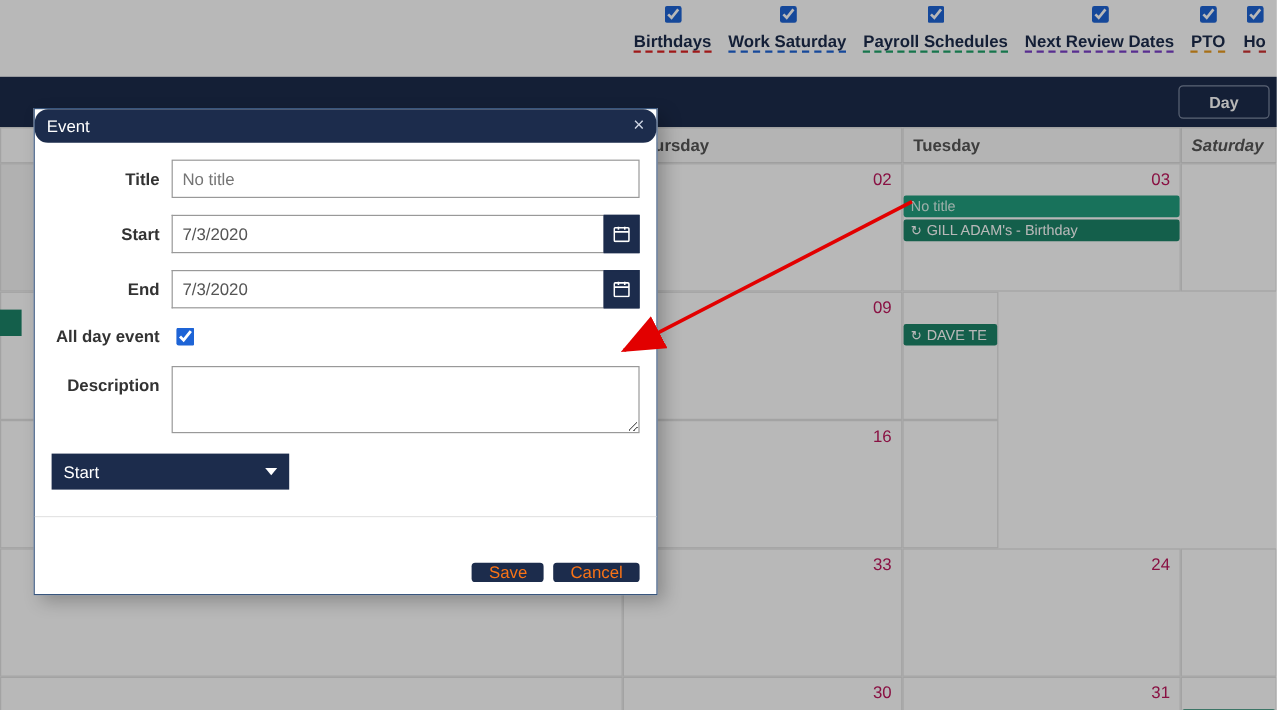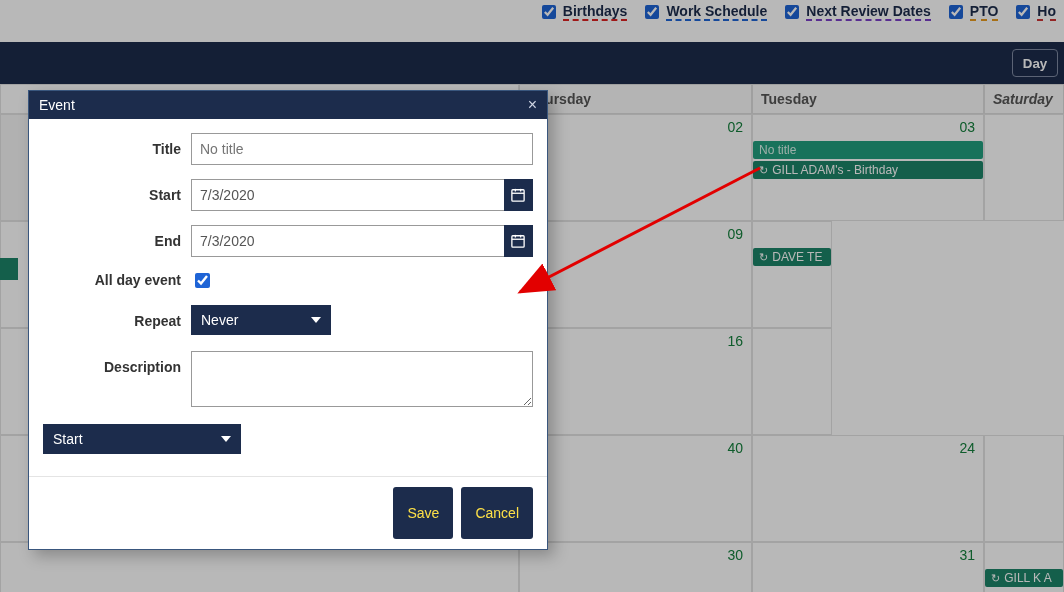--- a/index.html
+++ b/index.html
@@ -18,21 +18,21 @@
   .filters {
     display: flex;
     align-items: center;
     gap: 14px;
     padding: 2px 8px 6px 8px;
     justify-content: flex-end;
     font-weight: 700;
     color: #1c2c4c;
     font-size: 14px;
   }
-  .filters label { display: flex; align-items: center; gap: 4px; }
+  .filters label { display: flex; align-items: center; gap: 4px; flex-direction: column; }
   .filters input[type=checkbox] {
     width: 14px; height: 14px;
     accent-color: #1e64d6;
   }
   .filters .u-birth   { border-bottom: 2px dashed #d22; }
   .filters .u-work    { border-bottom: 2px dashed #1e64d6; }
   .filters .u-payroll { border-bottom: 2px dashed #1fa36a; }
   .filters .u-review  { border-bottom: 2px dashed #7a3fc8; }
   .filters .u-pto     { border-bottom: 2px dashed #e89a1f; }
   .filters .u-ho      { border-bottom: 2px dashed #c33; }
@@ -45,21 +45,21 @@
     justify-content: flex-end;
     align-items: center;
     padding: 0 6px;
   }
   .btn-day {
     background: #1c2c4c;
     border: 1px solid #7f8aa2;
     color: #fff;
     font-weight: 600;
     border-radius: 4px;
-    width: 46px; height: 28px;
+    width: 76px; height: 28px;
   }
   
   .cal-header, .cal-row { display: flex; }
   .cal-header .cell {
     flex: 0 0 233px;
     border: 1px solid #ddd;
     padding: 6px 8px;
     font-weight: 700;
     color: #565656;
     background: #fafafa;
@@ -70,21 +70,21 @@
     flex: 0 0 233px;
     height: 107px;
     border: 1px solid #e2e2e2;
     position: relative;
     background: #fff;
   }
   .cal-row .cell.fri { flex: 0 0 232px; }
   .cal-row .cell.sat { flex: 0 0 80px; }
   .daynum {
     position: absolute; top: 4px; right: 8px;
-    color: #15803d; font-size: 14px;
+    color: #be185d; font-size: 14px;
   }
   .cal-offset { width: 519px; flex: 0 0 519px; border:1px solid #e2e2e2; padding:6px 8px; font-weight:700; color:#565656; }
   .cal-offset.body { height:107px; background:#fff; border:1px solid #e2e2e2; }
   .cal-offset.r1 { background:#f5f5f5;}
   .event {
     margin-top: 2px;
     background: #1d8469;
     color: #fff;
     font-size: 12px;
     padding: 2px 6px;
@@ -117,29 +117,29 @@
     border: 1px solid #39567d;
     box-shadow: 6px 6px 14px rgba(0,0,0,0.25);
     z-index: 10;
     display: flex; flex-direction: column;
   }
   .modal-titlebar {
     background: #1c2c4c; color: #fff;
     padding: 5px 10px;
     display: flex; justify-content: space-between; align-items: center;
     font-size: 14px;
+    border-radius: 11px;
   }
   .close { font-size: 16px; cursor: pointer; color:#cfd6e4; }
   .modal-body { padding: 14px 14px 8px 14px; }
   .frow { display: flex; align-items: flex-start; margin-bottom: 14px; }
   .flabel {
     width: 100px; text-align: right; padding-right: 10px;
     font-weight: 700; color: #333; font-size: 14px;
     line-height: 32px;
-    margin-left: 48px;
   }
   .flabel.twoline { line-height: 18px; padding-top:0; }
   .finput { flex: 1; }
   input[type=text].ctl, textarea.ctl {
     width: 100%;
     border: 1px solid #999;
     padding: 7px 8px;
     font-size: 14px;
     font-family: inherit;
     color:#555;
@@ -168,40 +168,44 @@
     width:0; height:0; border-left:5px solid transparent; border-right:5px solid transparent;
     border-top:6px solid #fff;
   }
   .chk { width:15px; height:15px; accent-color:#1e64d6; margin-top:2px;}
   .modal-footer {
     border-top: 1px solid #e4e4e4;
     padding: 10px 14px;
     display: flex; justify-content: flex-end; gap: 8px;
   }
   .mbtn {
-    background: #1c2c4c; color:#fde047;
-    border: 0; padding: 18px 14px; font-size: 14px; border-radius: 3px;
+    background: #1c2c4c; color:#f97316;
+    border: 0; padding: 0 14px; font-size: 14px; border-radius: 3px; margin-top: 28px;
   }
   
   .arrow {
     position:absolute; z-index:20; pointer-events:none;
     left:0; top:0;
   }
 </style>
 </head>
 <body>
 
 <div class="filters">
   <label>
       <input type="checkbox" checked="" style="">
       <span class="u-birth">Birthdays</span>
     </label>
   <label>
       <input type="checkbox" checked="" style="">
-      <span class="u-work">Work Schedule</span>
+      <span class="u-work">Work Saturday</span>
+    </label>
+  <label>
+      <input type="checkbox" checked="" style="">
+      <span class="u-payroll">Payroll Schedules</span>
     </label>
   <label>
       <input type="checkbox" checked="" style="">
       <span class="u-review">Next Review Dates</span>
     </label>
   <label>
       <input type="checkbox" checked="" style="">
       <span class="u-pto">PTO</span>
     </label>
   <label>
@@ -253,21 +257,21 @@
 <div class="cal-row">
   <div class="cal-offset body"></div>
   <div class="cell">
       <span class="daynum">16</span>
     </div>
   <div class="cell sat"></div>
 </div>
 <div class="cal-row">
   <div class="cal-offset body"></div>
   <div class="cell">
-      <span class="daynum">40</span>
+      <span class="daynum">33</span>
     </div>
   <div class="cell fri">
       <span class="daynum">24</span>
     </div>
   <div class="cell sat"></div>
 </div>
 <div class="cal-row">
   <div class="cal-offset body"></div>
   <div class="cell">
       <span class="daynum">30</span>
@@ -327,29 +331,20 @@
             </svg>
         </div>
       </div>
     </div>
 
     <div class="frow">
       <div class="flabel twoline">All day event</div>
       <div class="finput"><input type="checkbox" class="chk" checked="" style=""></div>
     </div>
 
-    <div class="frow">
-      <div class="flabel">Repeat</div>
-      <div class="finput">
-        <div class="select">
-          <span>Never</span>
-          <span class="caret"></span>
-        </div>
-      </div>
-    </div>
 
     <div class="frow">
       <div class="flabel">Description</div>
       <div class="finput"><textarea class="ctl" style=""></textarea></div>
     </div>
 
     <div class="frow">
       <div class="finput">
         <div class="select wider">
           <span>Start</span>

